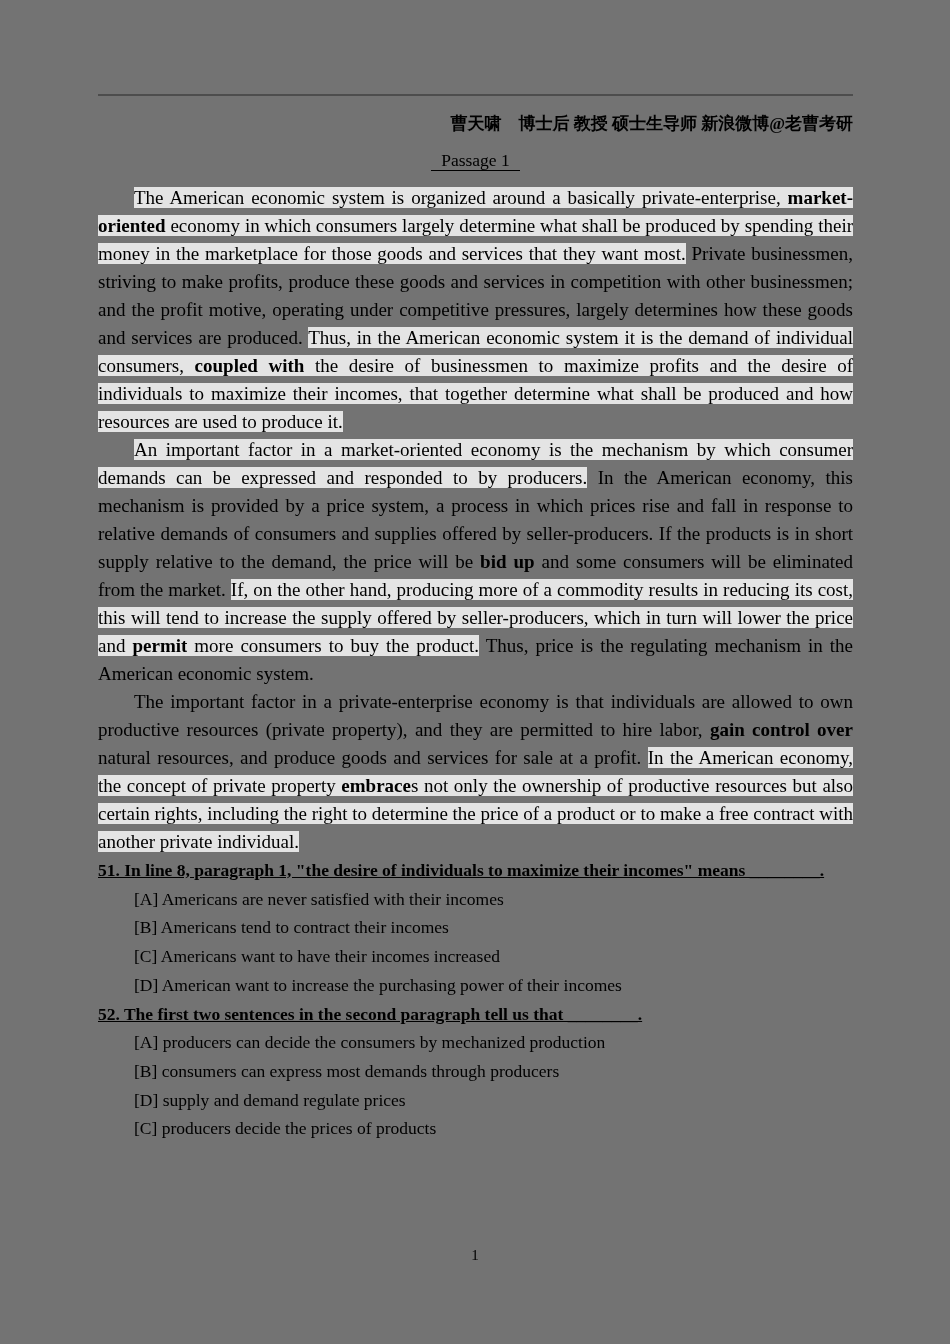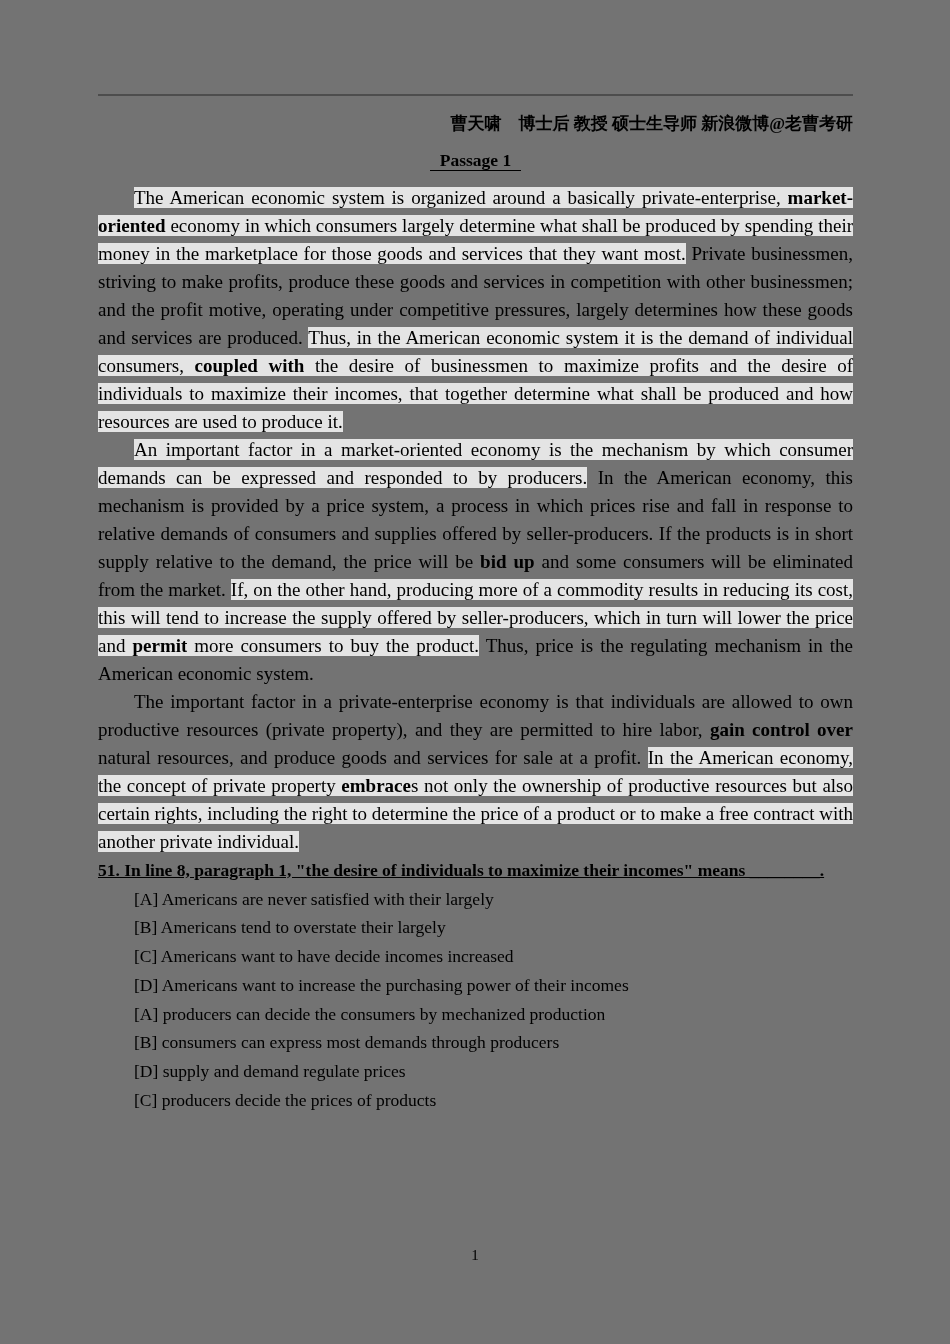--- a/index.html
+++ b/index.html
@@ -23,21 +23,21 @@
   .bio{
     margin:7px 0 0 0;
     font-size:17px;line-height:29px;
     text-align:justify;text-indent:2em;
   }
   .ptitle{
     margin:13px 0 0 0;
     text-align:center;
     font-size:17.5px;line-height:24px;
   }
-  .ptitle span{border-bottom:1px solid #000;padding:0 10px;font-weight:bold;}
+  .ptitle span{border-bottom:1px solid #000;padding:0 10px;}
   .passage-body{margin-top:12px;}
   .para{
     margin:0;
     font-size:19px;line-height:28px;
     text-align:justify;text-indent:36px;
   }
   .hl{background:var(--hl,#e4e4e4);}
   .b{font-weight:bold;}
   .qstem{
     margin:0;font-weight:bold;
@@ -67,27 +67,28 @@
     <div class="passage-body">
       <p class="para"><span class="hl">The American economic system is organized around a basically private-enterprise, </span><span class="hl b">market-oriented</span><span class="hl"> economy in which consumers largely determine what shall be produced by spending their money in the marketplace for those goods and services that they want most.</span><span> Private businessmen, striving to make profits, produce these goods and services in competition with other businessmen; and the profit motive, operating under competitive pressures, largely determines how these goods and services are produced. </span><span class="hl">Thus, in the American economic system it is the demand of individual consumers, </span><span class="hl b">coupled with</span><span class="hl"> the desire of businessmen to maximize profits and the desire of individuals to maximize their incomes, that together determine what shall be produced and how resources are used to produce it.</span></p>
 
       <p class="para"><span class="hl">An important factor in a market-oriented economy is the mechanism by which consumer demands can be expressed and responded to by producers.</span><span> In the American economy, this mechanism is provided by a price system, a process in which prices rise and fall in response to relative demands of consumers and supplies offered by seller-producers. If the products is in short supply relative to the demand, the price will be </span><span class="b">bid up</span><span> and some consumers will be eliminated from the market. </span><span class="hl">If, on the other hand, producing more of a commodity results in reducing its cost, this will tend to increase the supply offered by seller-producers, which in turn will lower the price and </span><span class="hl b">permit</span><span class="hl"> more consumers to buy the product.</span><span> Thus, price is the regulating mechanism in the American economic system.</span></p>
 
       <p class="para"><span>The important factor in a private-enterprise economy is that individuals are allowed to own productive resources (private property), and they are permitted to hire labor, </span><span class="b">gain control over</span><span> natural resources, and produce goods and services for sale at a profit. </span><span class="hl">In the American economy, the concept of private property </span><span class="hl b">embrace</span><span class="hl">s not only the ownership of productive resources but also certain rights, including the right to determine the price of a product or to make a free contract with another private individual.</span></p>
     </div>
 
     <div class="question">
       <p class="qstem">51. In line 8, paragraph 1, "the desire of individuals to maximize their incomes" means ________.</p>
-      <p class="qopt">[A] Americans are never satisfied with their largely</p>
-      <p class="qopt">[B] Americans tend to overstate their largely</p>
-      <p class="qopt">[C] Americans want to have decide incomes increased</p>
-      <p class="qopt">[D] Americans want to increase the purchasing power of their incomes</p>
+      <p class="qopt">[A] Americans are never satisfied with their incomes</p>
+      <p class="qopt">[B] Americans tend to contract their incomes</p>
+      <p class="qopt">[C] Americans want to have their incomes increased</p>
+      <p class="qopt">[D] American want to increase the purchasing power of their incomes</p>
     </div>
 
     <div class="question">
+      <p class="qstem">52. The first two sentences in the second paragraph tell us that ________.</p>
       <p class="qopt">[A] producers can decide the consumers by mechanized production</p>
       <p class="qopt">[B] consumers can express most demands through producers</p>
       <p class="qopt">[D] supply and demand regulate prices</p>
       <p class="qopt">[C] producers decide the prices of products</p>
     </div>
   </div>
 
   <div class="footer">1</div>
 </div>
 

